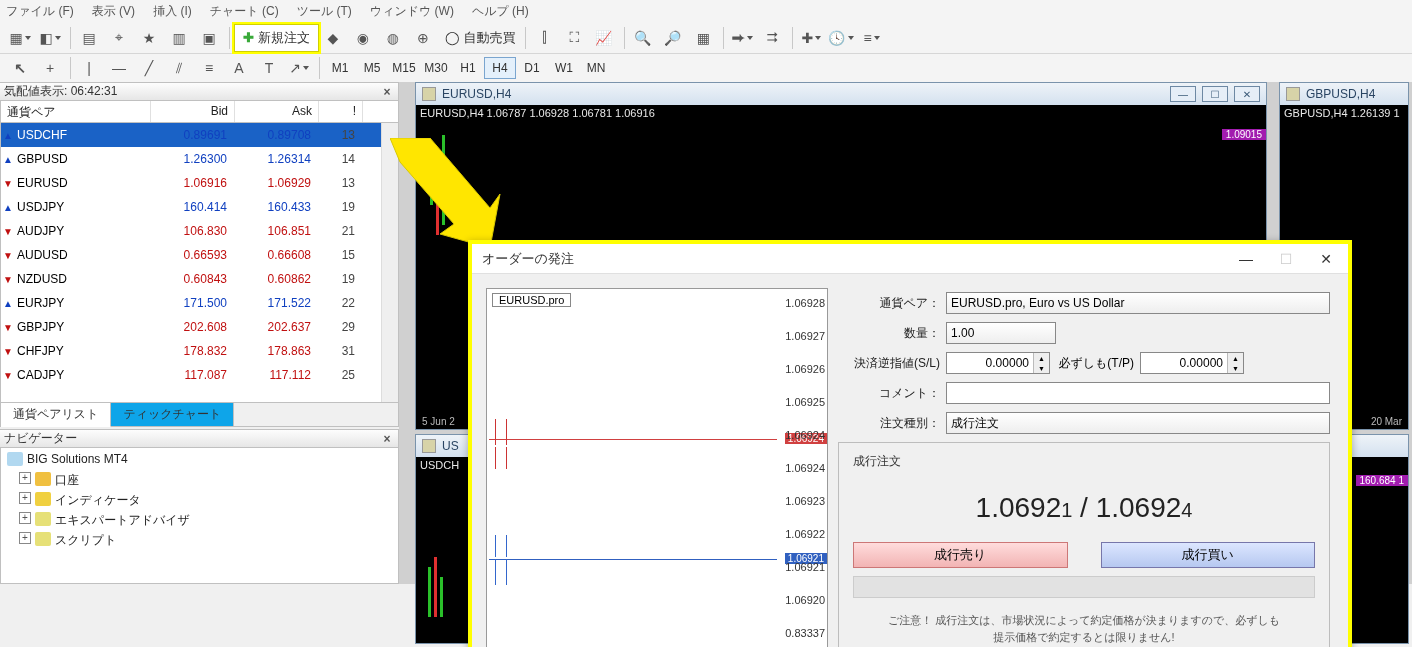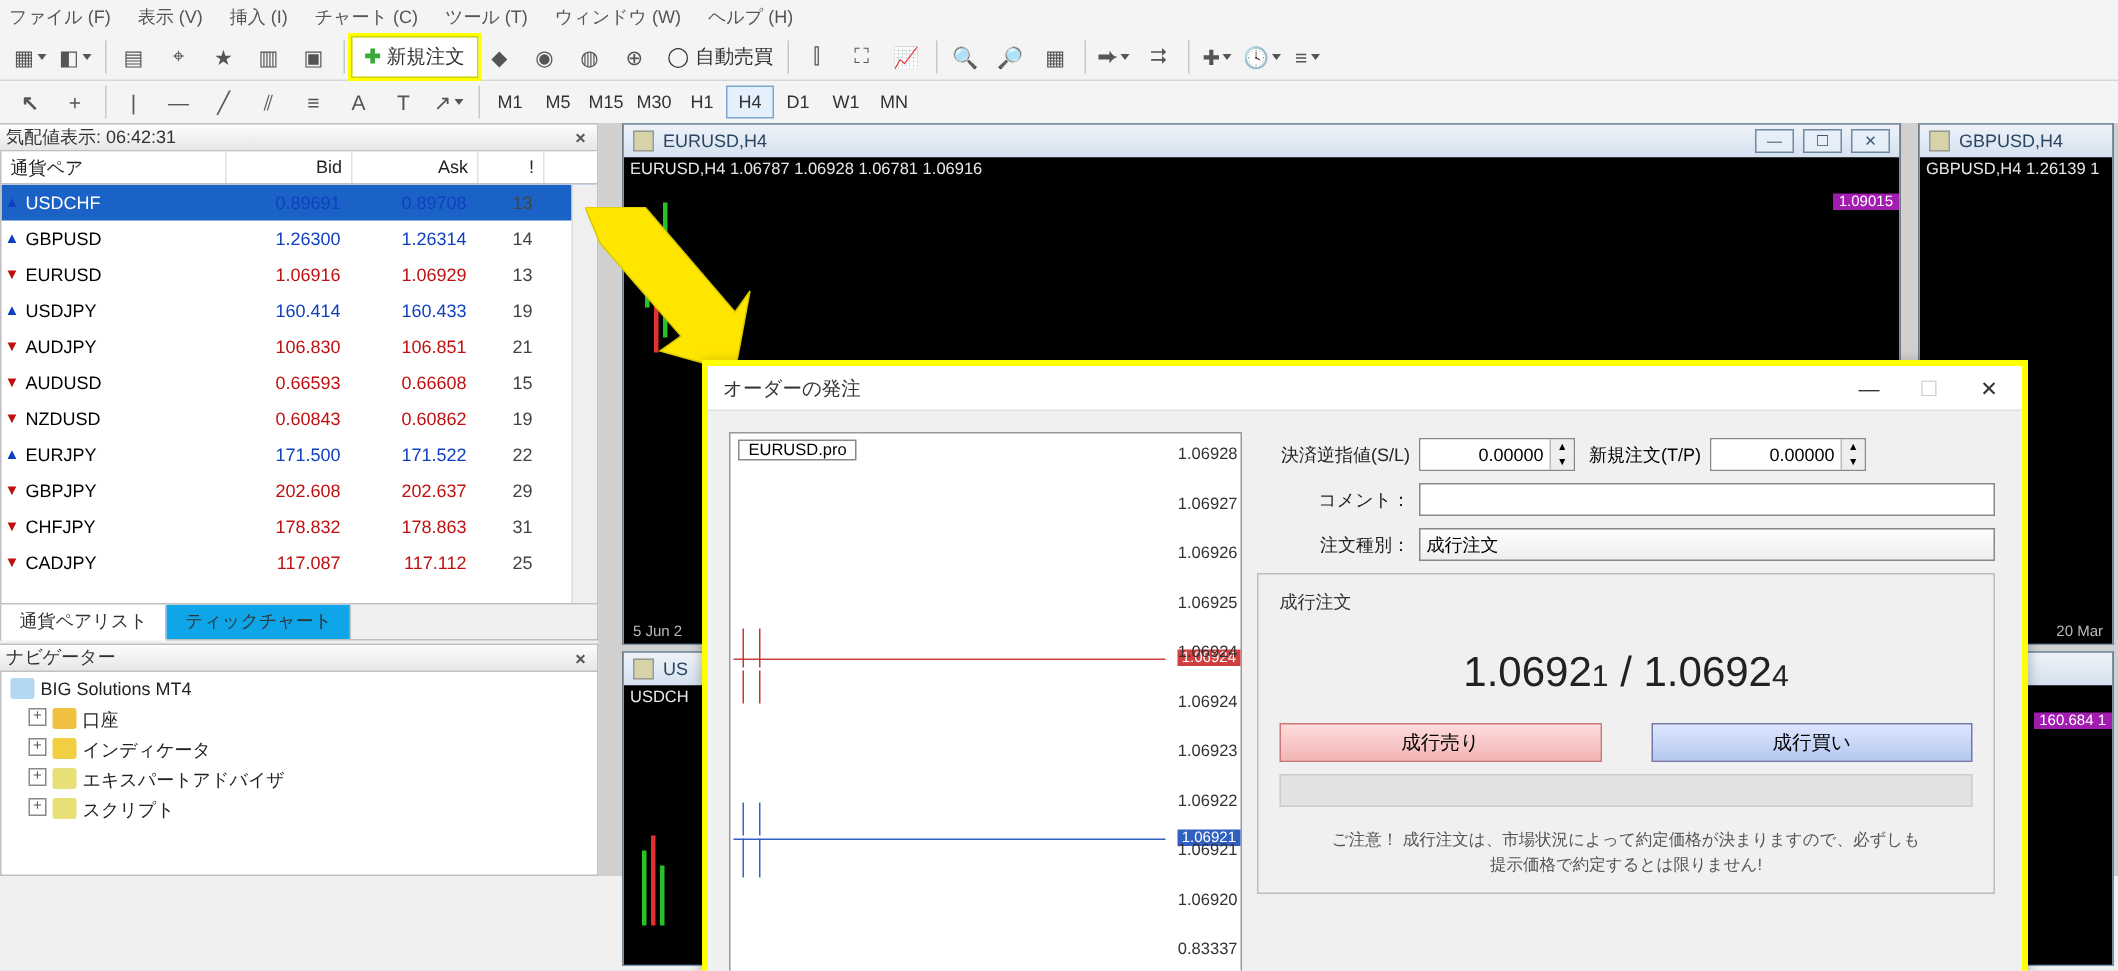--- a/index.html
+++ b/index.html
@@ -377,29 +377,37 @@
             <span class="yax" style="top: 173px;">1.06924</span>
             <span class="yax" style="top: 206px;">1.06923</span>
             <span class="yax" style="top: 239px;">1.06922</span>
             <span class="yax" style="top: 272px;">1.06921</span>
             <span class="yax" style="top: 305px;">1.06920</span>
             <span class="yax" style="top: 338px;">0.83337</span>
           </div>
       </div>
       <div class="form">
         <div class="frow">
+          <span class="flab">通貨ペア：</span>
+          <select class="fsel" style="flex:1"><option>EURUSD.pro, Euro vs US Dollar</option></select>
+        </div>
+        <div class="frow">
+          <span class="flab">数量：</span>
+          <select class="fsel" style="width:110px"><option>1.00</option></select>
+        </div>
+        <div class="frow">
           <span class="flab">決済逆指値(S/L)</span>
           <span class="spin">
               <input value="0.00000" style="">
               <span class="sb">
                 <span>▲</span>
                 <span>▼</span>
               </span>
             </span>
-          <span style="width:90px;text-align:right;padding-right:6px">新規注文(T/P)</span>
+          <span style="width:90px;text-align:right;padding-right:6px">必ずしも(T/P)</span>
           <span class="spin">
               <input value="0.00000" style="">
               <span class="sb">
                 <span>▲</span>
                 <span>▼</span>
               </span>
             </span>
         </div>
         <div class="frow">
           <span class="flab">コメント：</span>

